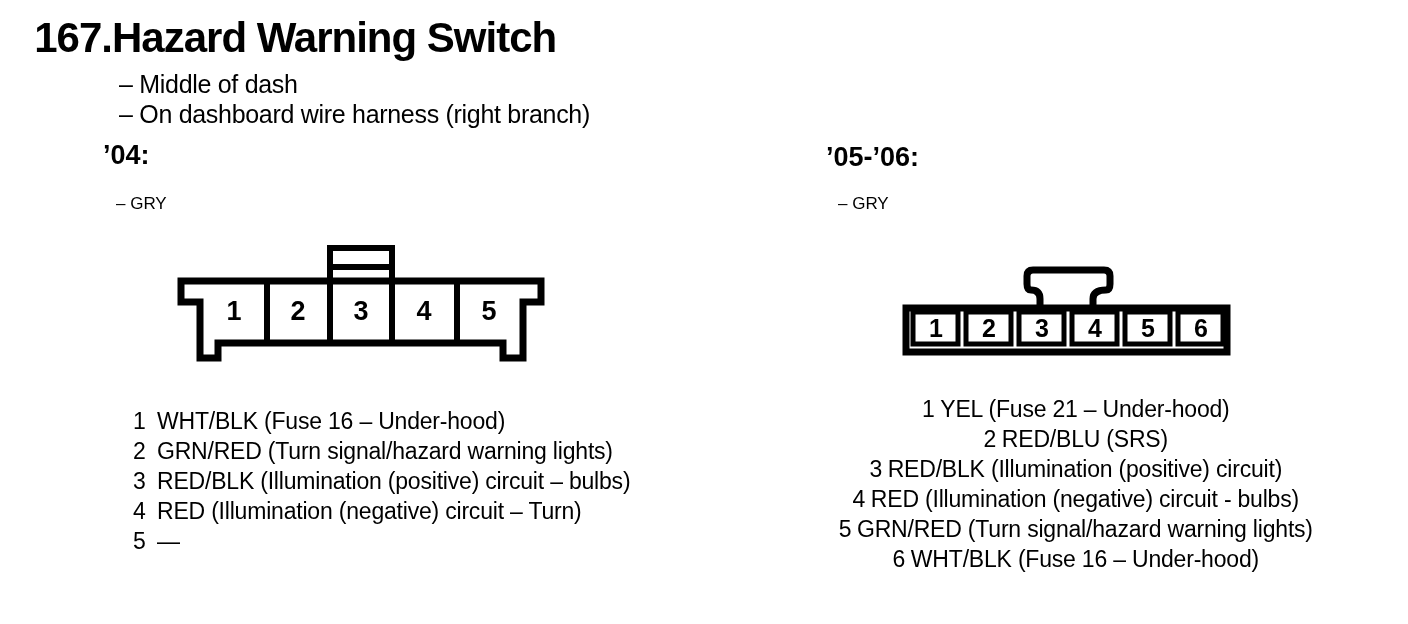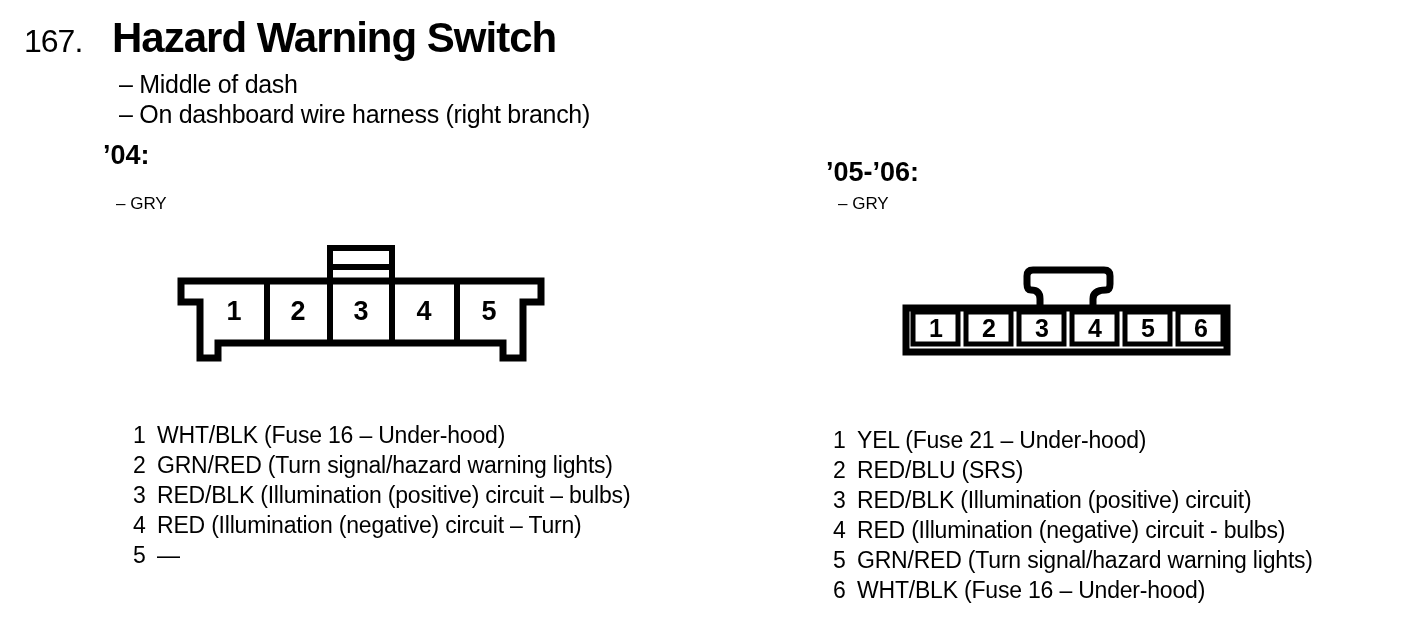--- a/index.html
+++ b/index.html
@@ -7,38 +7,38 @@
     width:1408px;height:624px;
     background:#ffffff;
     font-family:"Liberation Sans", sans-serif;
     color:#000;
     position:relative;
     overflow:hidden;
   }
   .abs{position:absolute;}
   .page-title-row{left:24px;top:14px;white-space:nowrap;}
   .sec-num{
-    font-weight:normal;font-size:32px;letter-spacing:-1px;
-    display:inline-block;width:88px;
+    font-weight:bold;font-size:42px;letter-spacing:-1px;
+    display:inline-block;width:88px;text-align:right;
   }
   .page-title{
     font-weight:bold;font-size:42px;letter-spacing:-1px;
     display:inline-block;
     text-align:right;
   }
   .note-line{
     left:119px;font-size:25px;letter-spacing:-0.3px;white-space:nowrap;
   }
   .variant-label{
     font-weight:bold;font-size:27px;white-space:nowrap;
   }
   .color-note{
     font-size:17px;white-space:nowrap;
   }
-  .pinout{display:block;margin-top:14px;}
+  .pinout{display:block;}
   .pinrow{
     height:30px;line-height:30px;font-size:23px;letter-spacing:-0.2px;
     white-space:nowrap;
   }
   .pn{display:inline-block;min-width:24px;}
   .pd{display:inline-block;}
   svg{display:block;}
   .stroke7{fill:none;stroke:#000;stroke-width:7;}
   .stroke6{fill:none;stroke:#000;stroke-width:6;}
   .stroke5{fill:none;stroke:#000;stroke-width:5;}
@@ -92,21 +92,21 @@
       <span class="pn">3</span><span class="pd">RED/BLK (Illumination (positive) circuit – bulbs)</span>
     </div>
     <div class="pinrow">
       <span class="pn">4</span><span class="pd">RED (Illumination (negative) circuit – Turn)</span>
     </div>
     <div class="pinrow">
       <span class="pn">5</span><span class="pd">—</span>
     </div>
   </div>
 
-  <div class="abs variant-label" style="left:826px;top:157px;">’05-’06:</div>
+  <div class="abs variant-label" style="left:826px;top:142px;">’05-’06:</div>
   <div class="abs color-note" style="left:838px;top:194px;">– GRY</div>
 
   <svg class="abs" style="left:895px;top:252px;" width="345" height="112" viewBox="0 0 345 112">
 
     <path class="stroke7" style="stroke-linejoin:round;" d="M145 56 V47 Q145 38 136 38 Q132 38 132 32 V24 Q132 18 138 18 H209 Q215 18 215 24 V32 Q215 38 211 38 Q198 38 198 47 V56"></path>
 
     <rect class="stroke7" x="11" y="56" width="321" height="44"></rect>
 
     <rect class="stroke5" x="18" y="60" width="45" height="32"></rect>
     <rect class="stroke5" x="71" y="60" width="45" height="32"></rect>
@@ -116,21 +116,21 @@
     <rect class="stroke5" x="283" y="60" width="45" height="32"></rect>
 
     <text class="pin-digit-0506" x="41" y="85">1</text>
     <text class="pin-digit-0506" x="94" y="85">2</text>
     <text class="pin-digit-0506" x="147" y="85">3</text>
     <text class="pin-digit-0506" x="200" y="85">4</text>
     <text class="pin-digit-0506" x="253" y="85">5</text>
     <text class="pin-digit-0506" x="306" y="85">6</text>
   </svg>
 
-  <div class="abs pinout" style="left:833px;top:411px;">
+  <div class="abs pinout" style="left:833px;top:394px;text-align:center;">
     <div class="pinrow">
       <span class="pn">1</span><span class="pd">YEL (Fuse 21 – Under-hood)</span>
     </div>
     <div class="pinrow">
       <span class="pn">2</span><span class="pd">RED/BLU (SRS)</span>
     </div>
     <div class="pinrow">
       <span class="pn">3</span><span class="pd">RED/BLK (Illumination (positive) circuit)</span>
     </div>
     <div class="pinrow">

